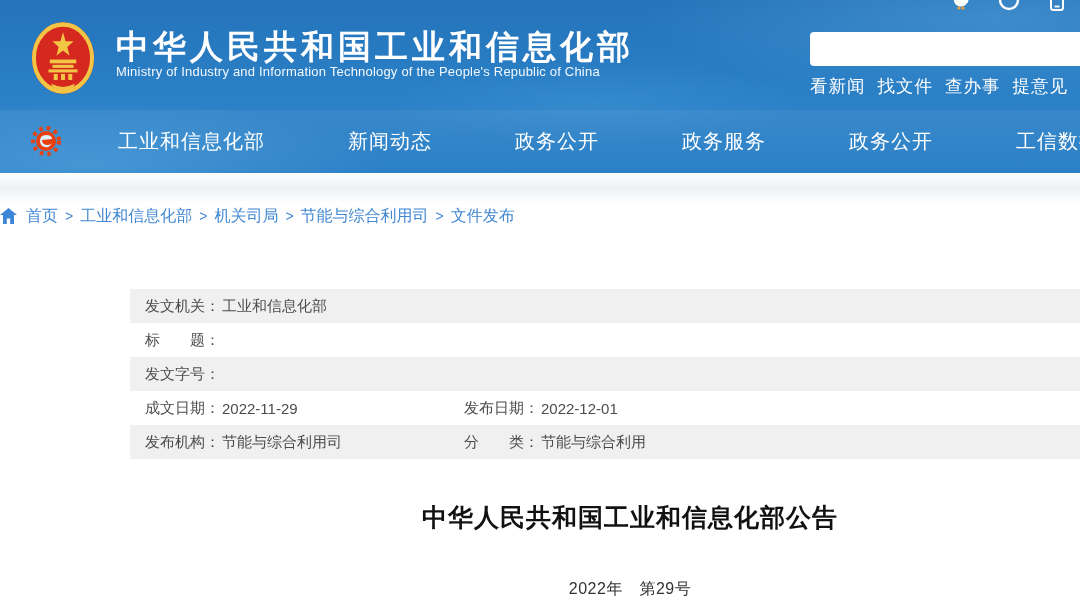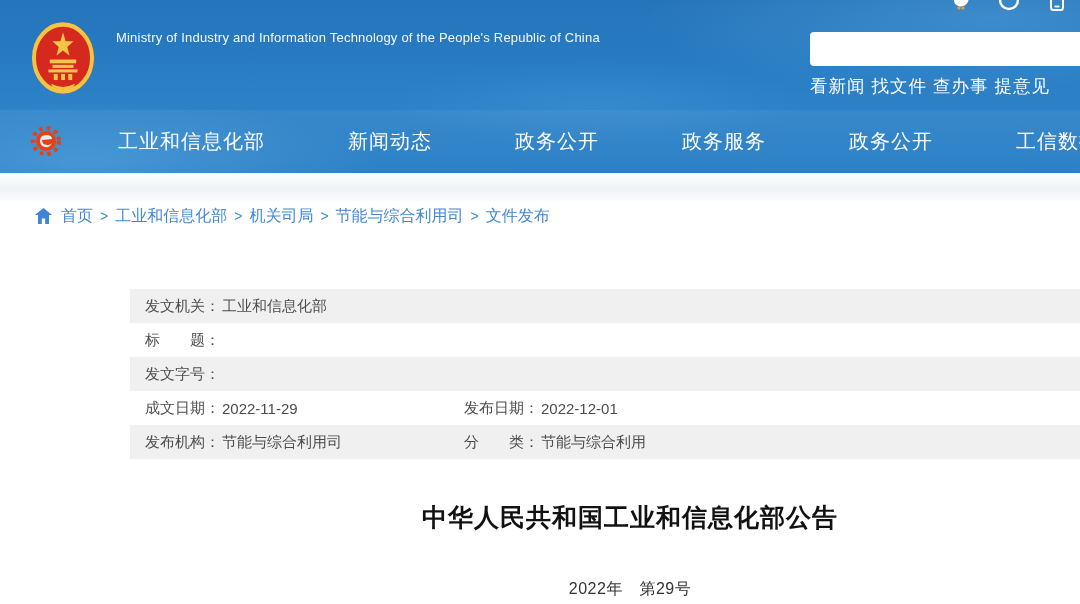--- a/index.html
+++ b/index.html
@@ -26,34 +26,34 @@
   .site-title-block { position: absolute; left: 116px; top: 30px; color: #fff; }
   .site-title { font-size: 33px; font-weight: bold; letter-spacing: 4px; line-height: 34px; white-space: nowrap; }
   .site-subtitle { font-size: 13px; letter-spacing: 0.2px; white-space: nowrap; color: #f2f8ff; }
   .top-icons { position: absolute; top: -13px; left: 948px; display: flex; gap: 22px; }
   .top-icons .ticon { width: 26px; height: 26px; display: inline-block; }
   .search-box {
     position: absolute; left: 810px; top: 32px; width: 312px; height: 34px;
     background: #fff; border: none; border-radius: 4px; outline: none;
     padding: 0 10px; font-size: 15px; color: #333;
   }
-  .quick-links { position: absolute; left: 810px; top: 74px; display: flex; gap: 6px; white-space: nowrap; }
+  .quick-links { position: absolute; left: 810px; top: 74px; display: flex; gap: 12px; white-space: nowrap; }
   .quick-links a { color: #ffffff; text-decoration: none; font-size: 17.5px; letter-spacing: 1px; }
   
   .navbar {
     position: absolute; left: 0; bottom: 0; width: 1080px; height: 63px;
     display: flex; align-items: center;
     background: linear-gradient(180deg, rgba(255,255,255,.06), rgba(0,30,70,.05));
   }
   .nav-logo { position: absolute; left: 30px; top: 15px; width: 32px; height: 32px; }
   .nav-items { display: flex; align-items: center; padding-left: 118px; gap: 83px; }
   .nav-item { color: #ffffff; font-size: 20px; letter-spacing: 1px; text-decoration: none; white-space: nowrap; cursor: pointer; }
   
   .transition-strip { width: 1080px; height: 28px; background: linear-gradient(180deg, #ffffff 0%, #eef1f5 55%, #fbfcfd 100%); }
-  .breadcrumb { height: 30px; display: flex; align-items: center; padding-left: 35px; font-size: 16px; white-space: nowrap; }
+  .breadcrumb { height: 30px; display: flex; align-items: center; font-size: 16px; white-space: nowrap; }
   .breadcrumb a, .breadcrumb .sep { color: #4288d2; text-decoration: none; }
   .breadcrumb .sep { padding: 0 7px; font-size: 14px; }
   .home-icon { width: 17px; height: 16px; margin-right: 9px; display: inline-block; }
   
   .content { margin-left: 130px; width: 1000px; }
   .meta-table { margin-top: 58px; width: 100%; }
   .meta-row { position: relative; height: 34px; display: flex; align-items: center; padding-left: 15px; font-size: 15px; color: #4c4c4c; }
   .meta-row.alt { background: #f0f0f0; }
   .meta-label { white-space: pre; font-family: Liberation Serif, serif; }
   .meta-value { margin-left: 2px; white-space: pre; }
@@ -75,20 +75,21 @@
       <rect x="34" y="59" width="32" height="4" fill="#f3c545"></rect>
       <rect x="28" y="65" width="44" height="4" fill="#f3c545"></rect>
       <rect x="36" y="71" width="6" height="8" fill="#f3c545"></rect>
       <rect x="47" y="71" width="6" height="8" fill="#f3c545"></rect>
       <rect x="58" y="71" width="6" height="8" fill="#f3c545"></rect>
       <path d="M32 84 Q50 92 68 84 L66 88 Q50 95 34 88 Z" fill="#f3c545"></path>
     </svg>
   </span>
 
   <div class="site-title-block">
+    <div class="site-title">中华人民共和国工业和信息化部</div>
     <div class="site-subtitle">Ministry of Industry and Information Technology of the People's Republic of China</div>
   </div>
 
   <div class="top-icons">
     <span class="ticon">
       <svg viewBox="0 0 26 26" width="26" height="26">
         <path d="M6 10 Q10 4 16 7 Q22 9 20 15 Q16 21 10 19 Q5 17 6 10Z" fill="#ffffff"></path>
         <path d="M8 8 Q12 3 17 6 L13 10 Z" fill="#eef6ff"></path>
         <circle cx="11" cy="21" r="1.6" fill="#f0a030"></circle>
         <circle cx="15" cy="21" r="1.6" fill="#f0a030"></circle>

